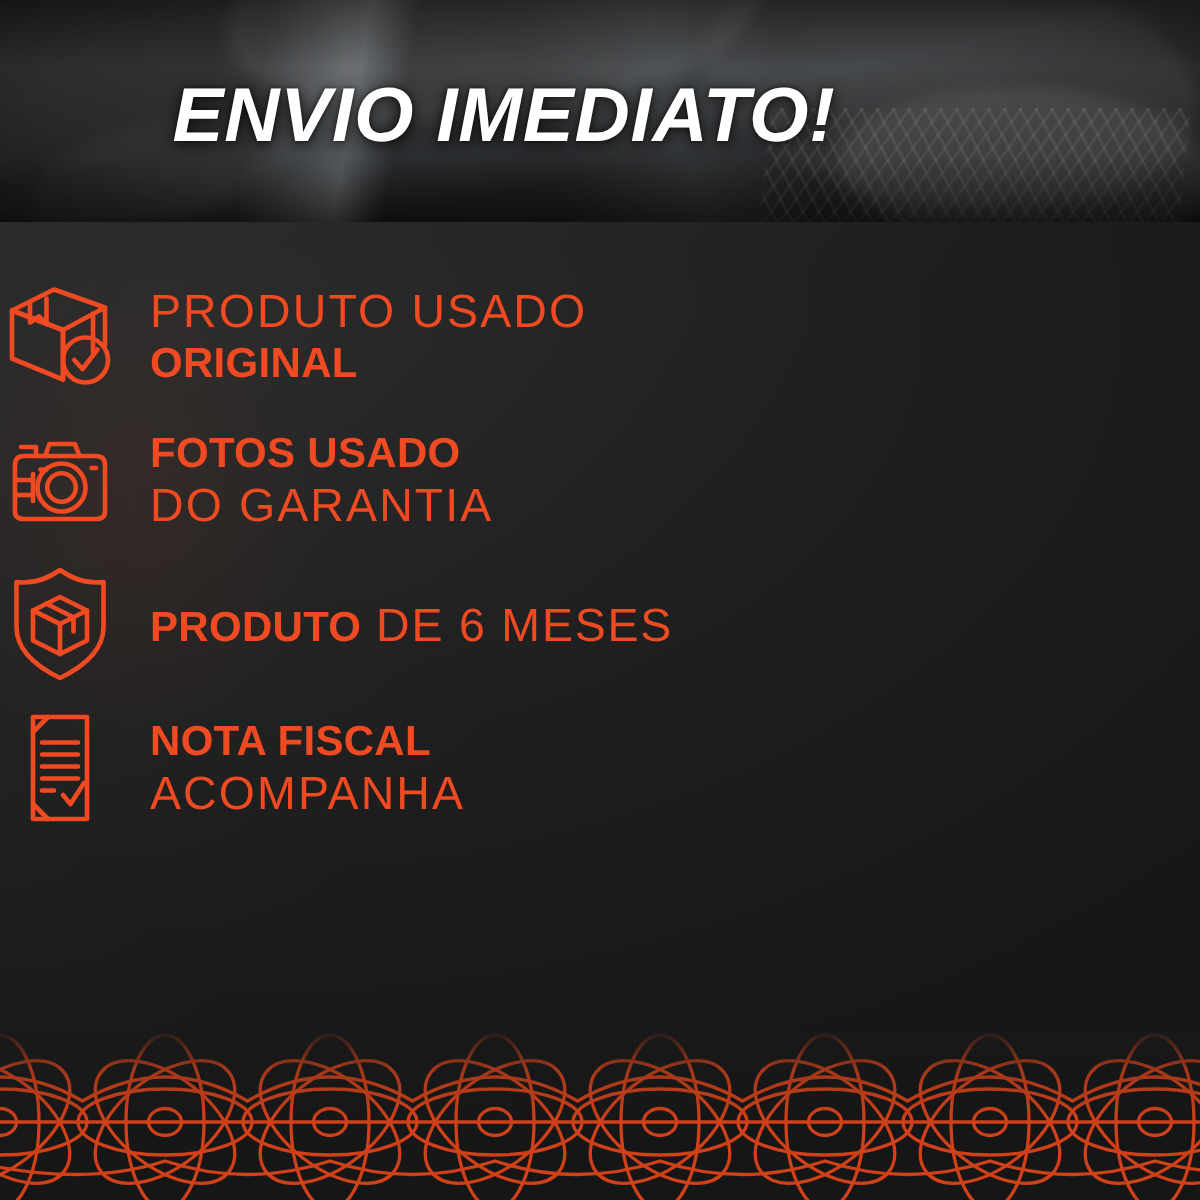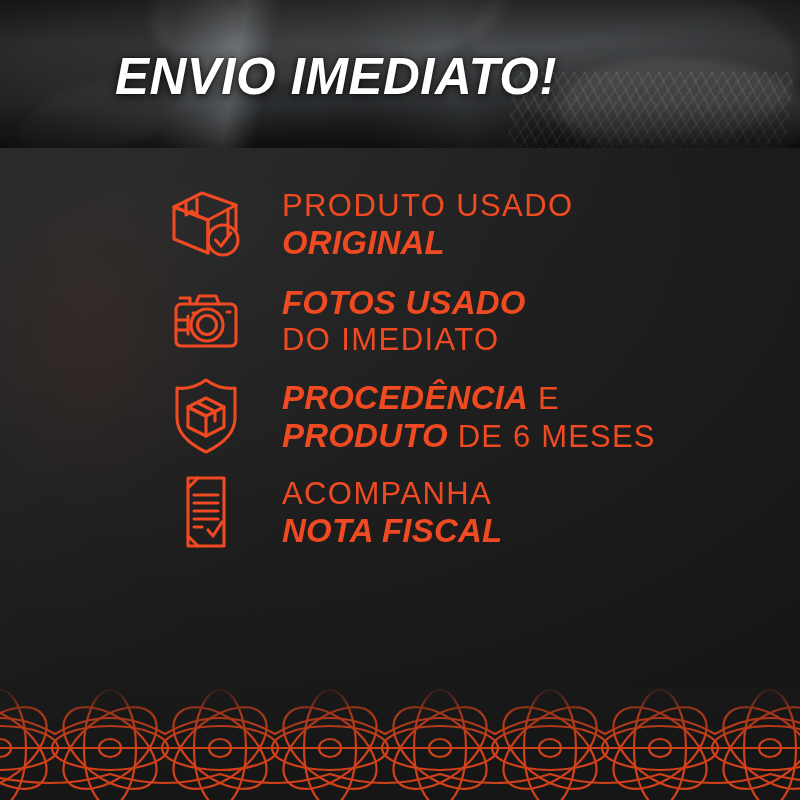--- a/index.html
+++ b/index.html
@@ -121,22 +121,20 @@
   .features {
     position: absolute;
     top: 28px; left: 0;
     width: 800px;
   }
 
   .feature-row {
     display: flex;
     align-items: center;
     height: 96px;
-    padding-left: 166px;
-    gap: 16px;
   }
 
   .feature-icon {
     width: 86px;
     flex: 0 0 86px;
     display: flex;
     align-items: center;
     justify-content: flex-start;
   }
   .feature-icon svg { display: block; overflow: visible; }
@@ -155,23 +153,22 @@
   }
   .line + .line { margin-top: 5px; }
 
   .t-light {
     font-weight: 400;
     font-size: 31px;
     letter-spacing: 1.4px;
   }
   .t-bold {
     font-weight: 700;
-    font-size: 33px;
+    font-size: 28px;
     letter-spacing: 0.2px;
-    font-style: italic;
   }
   .t-light-inline {
     font-weight: 400;
     font-size: 31px;
     letter-spacing: 1.2px;
   }
 
   
   .pattern {
     position: absolute;
@@ -242,38 +239,35 @@
             <path d="M14 12 L24 12 L24 18"></path>
             <path d="M61 26 L64 26"></path>
             <path d="M22 30 L22 48"></path>
             <path d="M10 34 L22 34"></path>
             <path d="M10 44 L22 44"></path>
             <path d="M27 27 L31 27"></path>
           </svg>
         </div>
         <div class="feature-text">
           <div class="line t-bold">FOTOS USADO</div>
-          <div class="line t-light">DO IMEDIATO</div>
+          <div class="line t-light">DO GARANTIA</div>
         </div>
       </div>
 
       <div class="feature-row">
         <div class="feature-icon">
           <svg width="80" height="84" viewBox="0 0 80 84" fill="none" stroke="#ef4a21" stroke-width="3.1" stroke-linecap="round" stroke-linejoin="round">
             <path d="M40 6 Q26 16 11 14 L11 44 Q11 64 40 78 Q69 64 69 44 L69 14 Q54 16 40 6 Z"></path>
             <path d="M22 33 L40 24 L58 33 L40 42 Z"></path>
             <path d="M22 33 L22 53 L40 62 L40 42 Z"></path>
             <path d="M58 33 L58 53 L40 62"></path>
             <path d="M31 28.5 L49 37.5 L49 47"></path>
           </svg>
         </div>
         <div class="feature-text">
-          <div class="line">
-            <span class="t-bold">PROCEDÊNCIA</span><span class="t-light-inline"> E</span>
-          </div>
           <div class="line">
             <span class="t-bold">PRODUTO</span><span class="t-light-inline"> DE 6 MESES</span>
           </div>
         </div>
       </div>
 
       <div class="feature-row">
         <div class="feature-icon">
           <svg width="80" height="80" viewBox="0 0 80 80" fill="none" stroke="#ef4a21" stroke-width="3.1" stroke-linecap="round" stroke-linejoin="round">
             <path d="M22 6 L58 6 L58 74 L22 74 Z"></path>
@@ -281,22 +275,22 @@
             <path d="M22 64 L32 74"></path>
             <path d="M28 23 L52 23"></path>
             <path d="M28 31 L52 31"></path>
             <path d="M28 39 L52 39"></path>
             <path d="M28 47 L52 47"></path>
             <path d="M28 55 L36 55"></path>
             <path d="M42 58 L47 64 L56 50"></path>
           </svg>
         </div>
         <div class="feature-text">
+          <div class="line t-bold">NOTA FISCAL</div>
           <div class="line t-light">ACOMPANHA</div>
-          <div class="line t-bold">NOTA FISCAL</div>
         </div>
       </div>
 
 
     </div>
   </div>
 
   <div class="pattern">
     <svg width="800" height="112" viewBox="0 0 800 112" fill="none">
       <defs>

